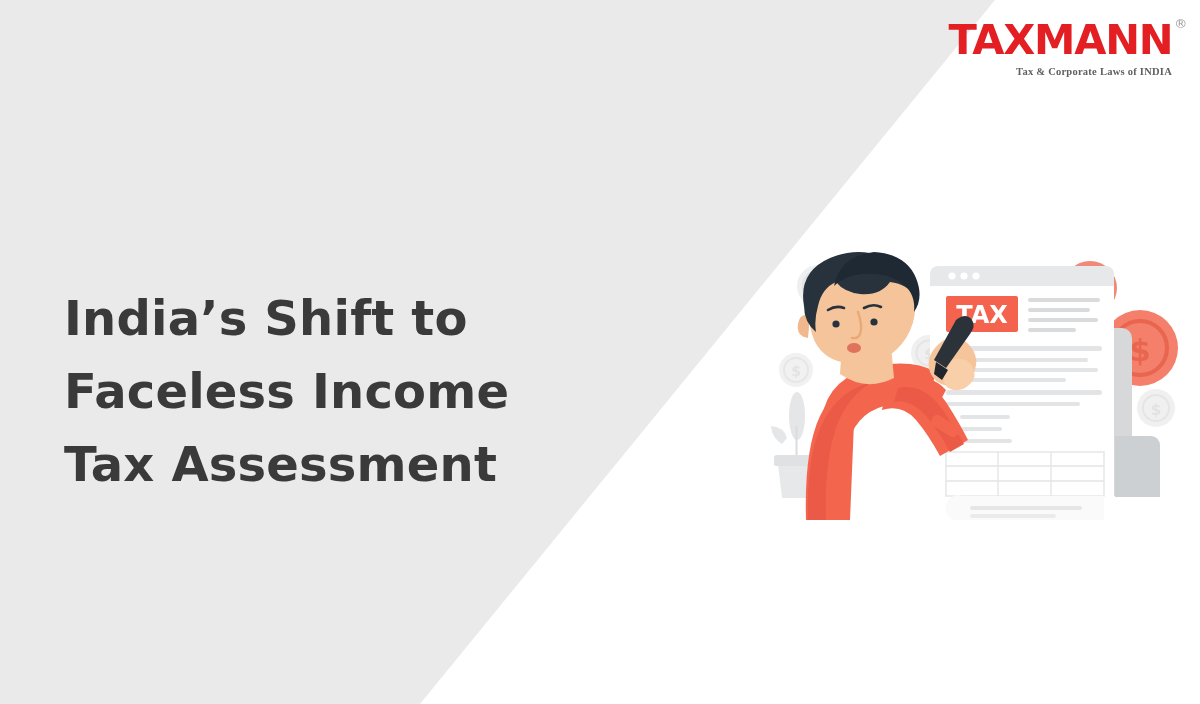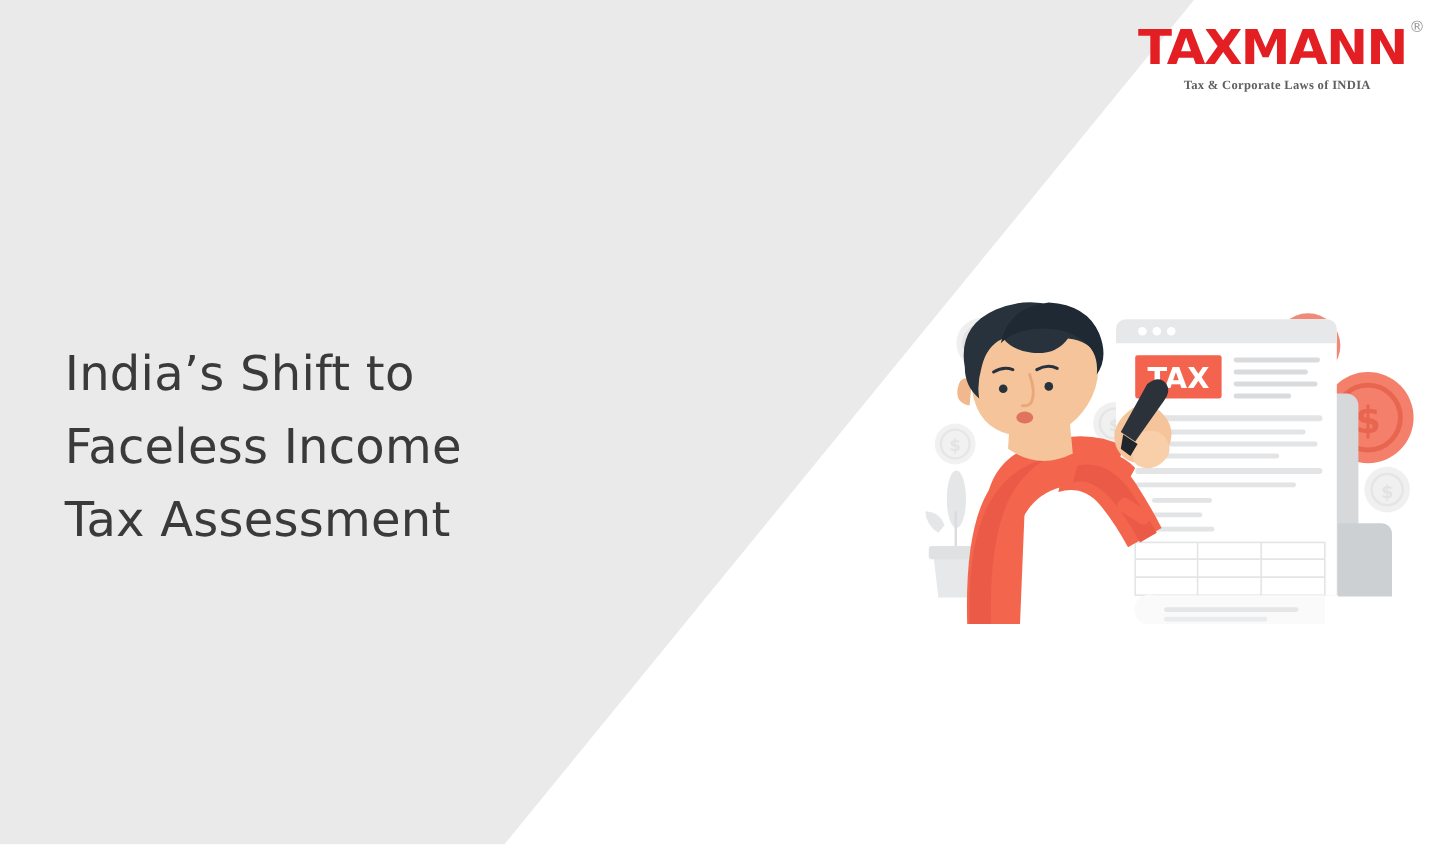--- a/index.html
+++ b/index.html
@@ -26,21 +26,21 @@
     inset: 0;
     background: #eaeaea;
     clip-path: polygon(0 0, 995px 0, 420px 704px, 0 704px);
   }
 
   
   .logo-block {
     position: absolute;
     top: 20px;
     right: 28px;
-    text-align: center;
+    text-align: right;
     line-height: 1;
   }
   .logo-wordmark {
     position: relative;
     display: inline-block;
     font-family: "DejaVu Sans", sans-serif;
     font-weight: bold;
     font-size: 40px;
     letter-spacing: -1.2px;
     color: #e41f24;
@@ -64,26 +64,26 @@
     font-size: 10.5px;
     font-weight: bold;
     color: #5f5f5f;
     letter-spacing: 0.25px;
     white-space: nowrap;
   }
 
   
   .headline {
     position: absolute;
-    left: 54px;
+    left: 64px;
     top: 282px;
     width: 470px;
     font-family: "DejaVu Sans", sans-serif;
-    font-size: 40px;
-    font-weight: 400;
+    font-size: 48px;
+    font-weight: 700;
     line-height: 1.52;
     color: #3a3a3a;
     letter-spacing: 0.2px;
     white-space: pre-line;
   }
 
   
   .illustration {
     position: absolute;
     left: 770px;

